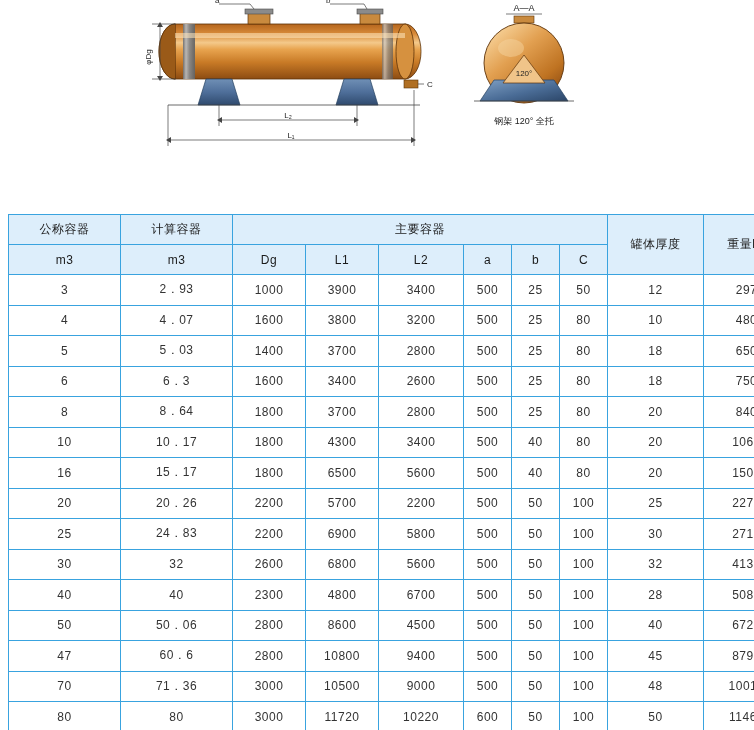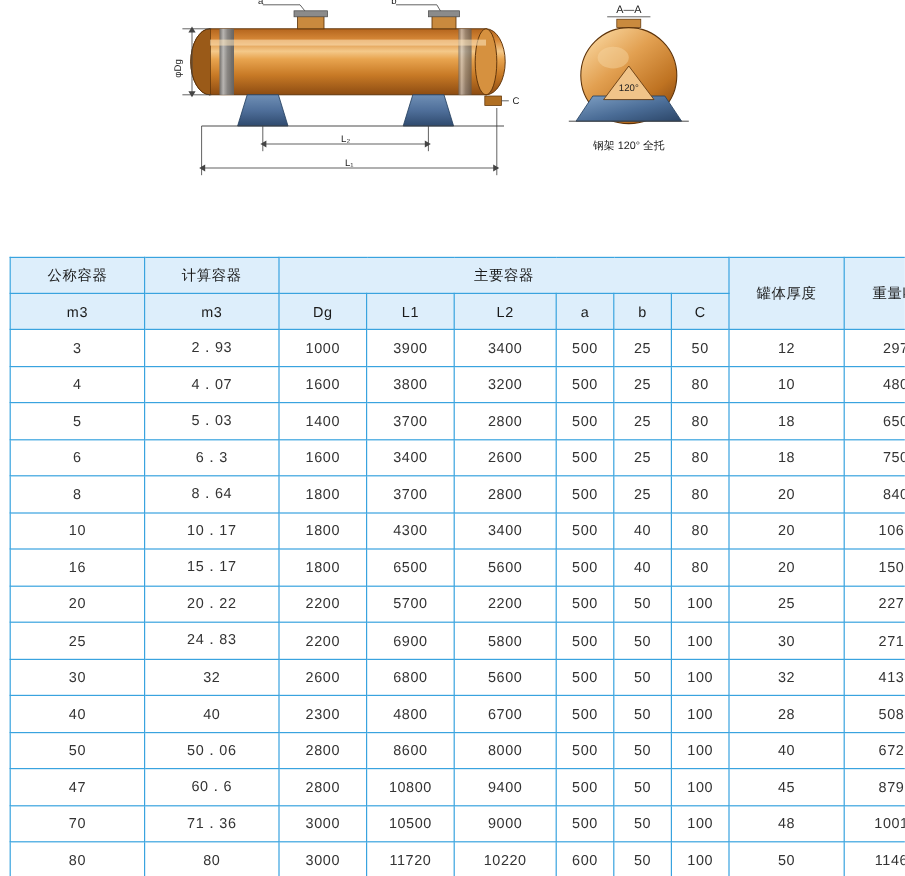--- a/index.html
+++ b/index.html
@@ -333,21 +333,21 @@
           <td class="val">6500</td>
           <td class="val">5600</td>
           <td class="val">500</td>
           <td class="val">40</td>
           <td class="val">80</td>
           <td class="val">20</td>
           <td class="val">1500</td>
         </tr>
         <tr>
           <td class="val">20</td>
-          <td class="val">20．22</td>
+          <td class="val">20．26</td>
           <td class="val">2200</td>
           <td class="val">5700</td>
           <td class="val">2200</td>
           <td class="val">500</td>
           <td class="val">50</td>
           <td class="val">100</td>
           <td class="val">25</td>
           <td class="val">2273</td>
         </tr>
         <tr>
@@ -384,21 +384,21 @@
           <td class="val">50</td>
           <td class="val">100</td>
           <td class="val">28</td>
           <td class="val">5086</td>
         </tr>
         <tr>
           <td class="val">50</td>
           <td class="val">50．06</td>
           <td class="val">2800</td>
           <td class="val">8600</td>
-          <td class="val">8000</td>
+          <td class="val">4500</td>
           <td class="val">500</td>
           <td class="val">50</td>
           <td class="val">100</td>
           <td class="val">40</td>
           <td class="val">6727</td>
         </tr>
         <tr>
           <td class="val">47</td>
           <td class="val">60．6</td>
           <td class="val">2800</td>

